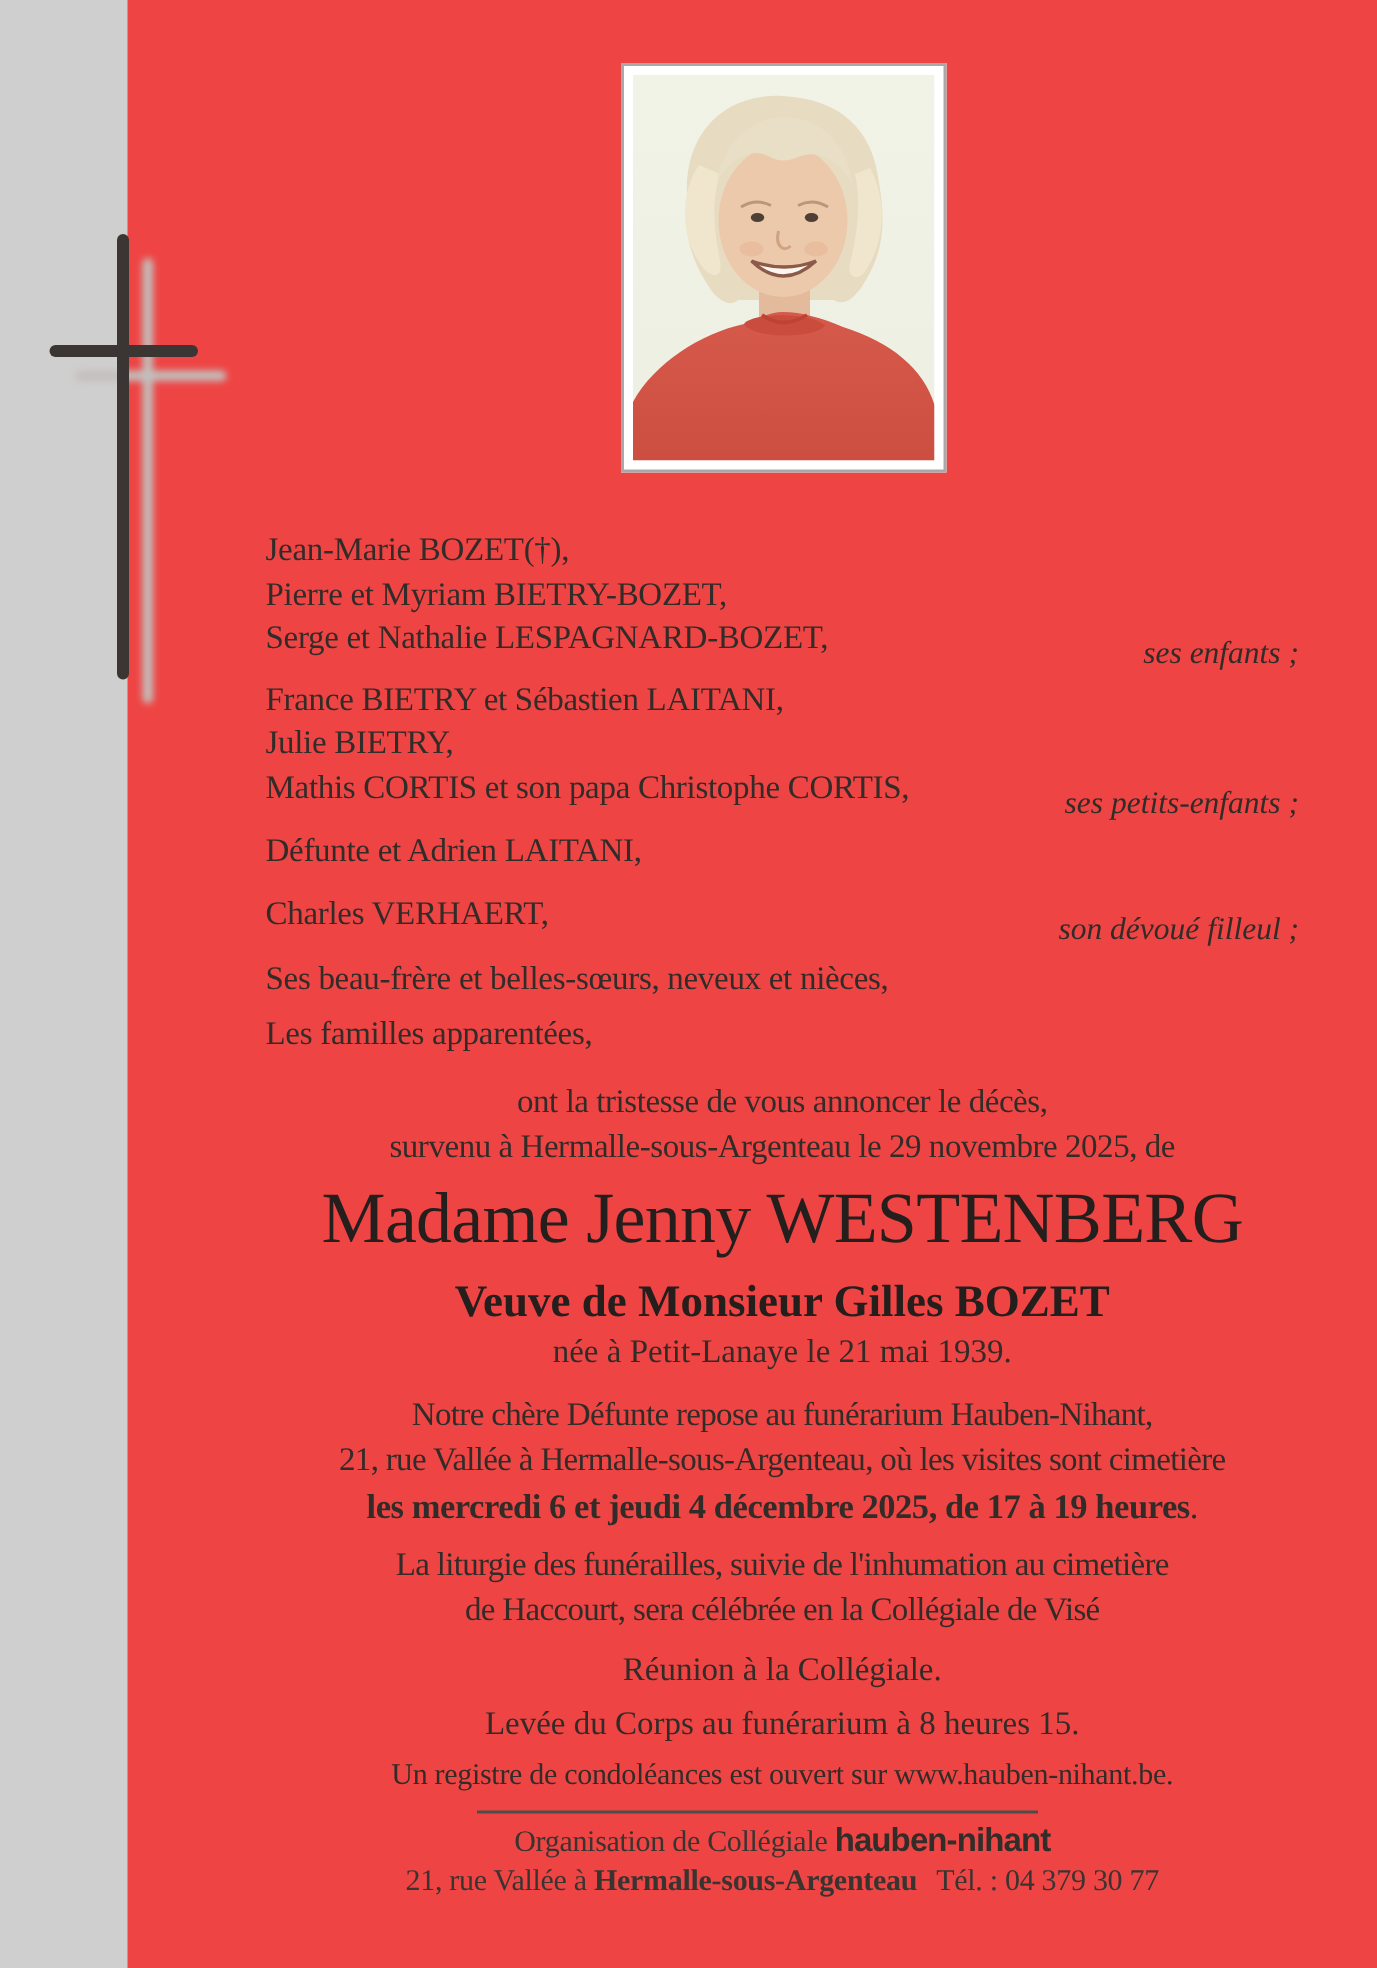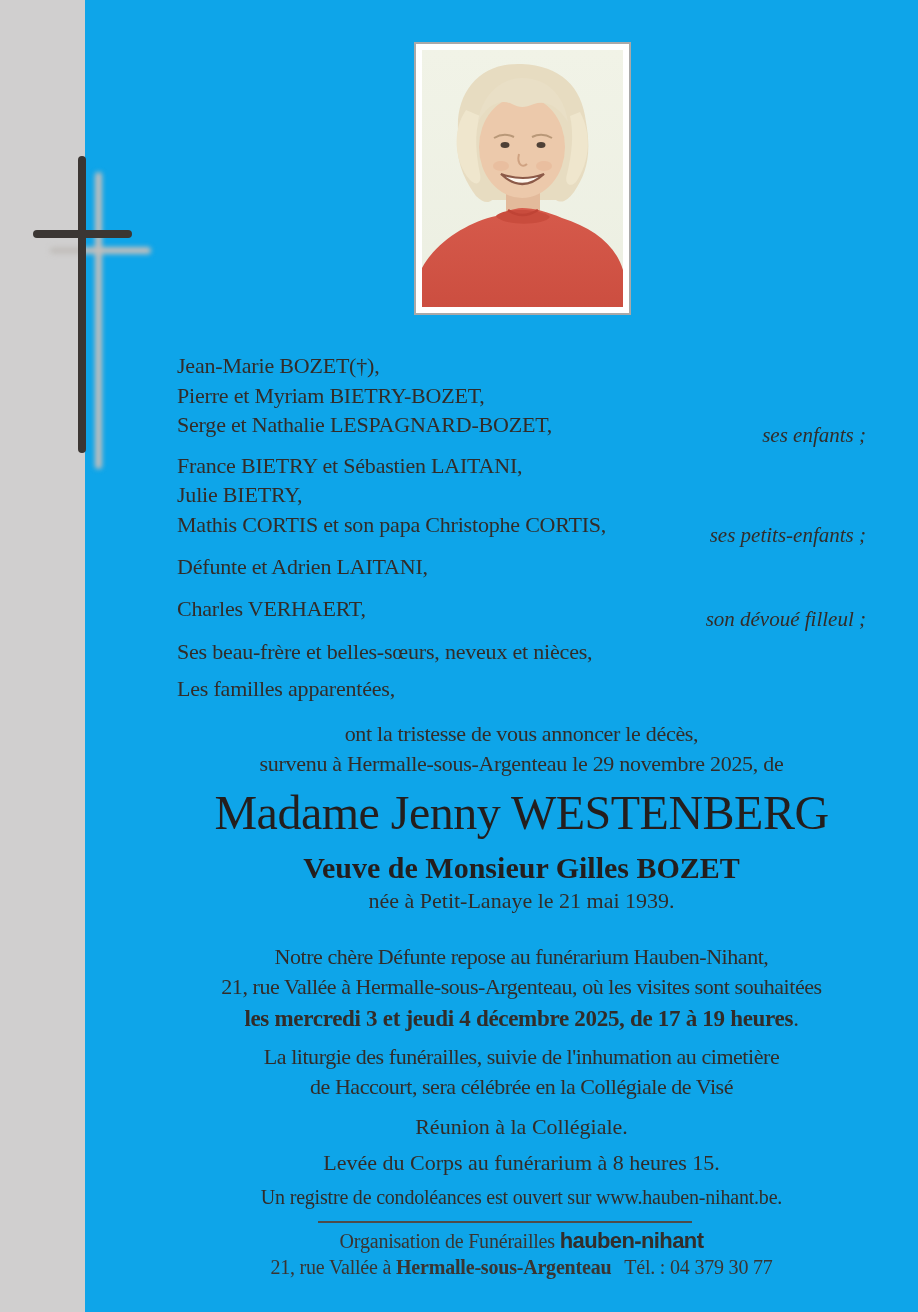--- a/index.html
+++ b/index.html
@@ -1,17 +1,17 @@
 <!DOCTYPE html>
 <html lang="fr"><head>
 <meta charset="utf-8">
 <style>
   html,body { margin:0; padding:0; background:#ffffff; }
   .page {
-    position:relative; width:918px; height:1312px; background:#0ea5e9;
+    position:relative; width:918px; height:1312px; background:#ef4444;
     font-family:"Liberation Serif", serif; color:#322c29; overflow:hidden;
   }
   
   .side-strip { position:absolute; left:0; top:0; width:85px; height:1312px; background:#d0cfcf; }
   
   .cross-shadow-v { position:absolute; left:95px;  top:172px; width:7px;  height:297px; background:#c2bfbc; filter:blur(2.5px); border-radius:4px; }
   .cross-shadow-h { position:absolute; left:50px;  top:247px; width:101px; height:7px; background:#c2bfbc; filter:blur(2.5px); border-radius:4px; }
   .cross-v { position:absolute; left:78px; top:156px; width:8px;  height:297px; background:#3b3633; border-radius:4px; }
   .cross-h { position:absolute; left:33px; top:230px; width:99px; height:8px;  background:#3b3633; border-radius:4px; }
   
@@ -32,21 +32,21 @@
   .center { text-align:center; }
   .ann { font-size:22px; line-height:30px; margin-top:10px; letter-spacing:-0.3px; }
   .deceased-title {
     margin-top:10px; font-size:48px; line-height:48px; font-weight:normal;
     color:#241e1d; letter-spacing:-0.5px; white-space:nowrap;
   }
   .deceased-subtitle { margin-top:14px; font-size:30px; line-height:34px; font-weight:bold; color:#241e1d; }
   .birth-line { margin-top:1px; font-size:22px; line-height:30px; }
   .para { font-size:22px; line-height:30px; letter-spacing:-0.45px; }
   .para .line { white-space:nowrap; }
-  .p-visit { margin-top:26px; } .p-funeral { margin-top:7px; }
+  .p-visit { margin-top:12px; } .p-funeral { margin-top:7px; }
   .bold-line { font-size:23px; line-height:33px; letter-spacing:-0.3px; }
   .bold-line b { font-weight:bold; }
   .reunion-line { margin-top:10px; font-size:22px; line-height:30px; }
   .levee-line { margin-top:6px; font-size:22px; line-height:30px; }
   .register-line { margin-top:6px; font-size:20px; line-height:26px; letter-spacing:-0.2px; }
   .divider { margin:11px 0 5px 141px; width:374px; height:0; border-top:2px solid #4e4c4a; }
   .footer { font-size:20px; line-height:26px; letter-spacing:-0.2px; color:#3a3431; }
   .footer-logo {
     font-family:"Liberation Sans", sans-serif; font-weight:bold; font-size:22px;
     letter-spacing:-0.6px; color:#332d2a;
@@ -143,38 +143,38 @@
       <div class="line">ont la tristesse de vous annoncer le décès,</div>
       <div class="line">survenu à Hermalle-sous-Argenteau le 29 novembre 2025, de</div>
     </div>
 
     <div class="center deceased-title">Madame Jenny WESTENBERG</div>
     <div class="center deceased-subtitle">Veuve de Monsieur Gilles BOZET</div>
     <div class="center birth-line">née à Petit-Lanaye le 21 mai 1939.</div>
 
     <div class="center para p-visit">
       <div class="line">Notre chère Défunte repose au funérarium Hauben-Nihant,</div>
-      <div class="line">21, rue Vallée à Hermalle-sous-Argenteau, où les visites sont souhaitées</div>
-      <div class="line bold-line"><b>les mercredi 3 et jeudi 4 décembre 2025, de 17 à 19 heures</b><span>.</span></div>
+      <div class="line">21, rue Vallée à Hermalle-sous-Argenteau, où les visites sont cimetière</div>
+      <div class="line bold-line"><b>les mercredi 6 et jeudi 4 décembre 2025, de 17 à 19 heures</b><span>.</span></div>
     </div>
 
     <div class="center para p-funeral">
       <div class="line">La liturgie des funérailles, suivie de l'inhumation au cimetière</div>
       <div class="line">de Haccourt, sera célébrée en la Collégiale de Visé</div>
     </div>
 
     <div class="center reunion-line">Réunion à la Collégiale.</div>
     <div class="center levee-line">Levée du Corps au funérarium à 8 heures 15.</div>
     <div class="center register-line">Un registre de condoléances est ouvert sur www.hauben-nihant.be.</div>
 
     <div class="divider"></div>
 
     <div class="center footer">
       <div>
-        <span>Organisation de Funérailles</span>
+        <span>Organisation de Collégiale</span>
         <span class="footer-logo">hauben-nihant</span>
       </div>
       <div>
         <span>21, rue Vallée à</span>
         <b class="addr">Hermalle-sous-Argenteau</b>
         <span class="footer-phone">Tél. : 04 379 30 77</span>
       </div>
     </div>
 
   </div>

